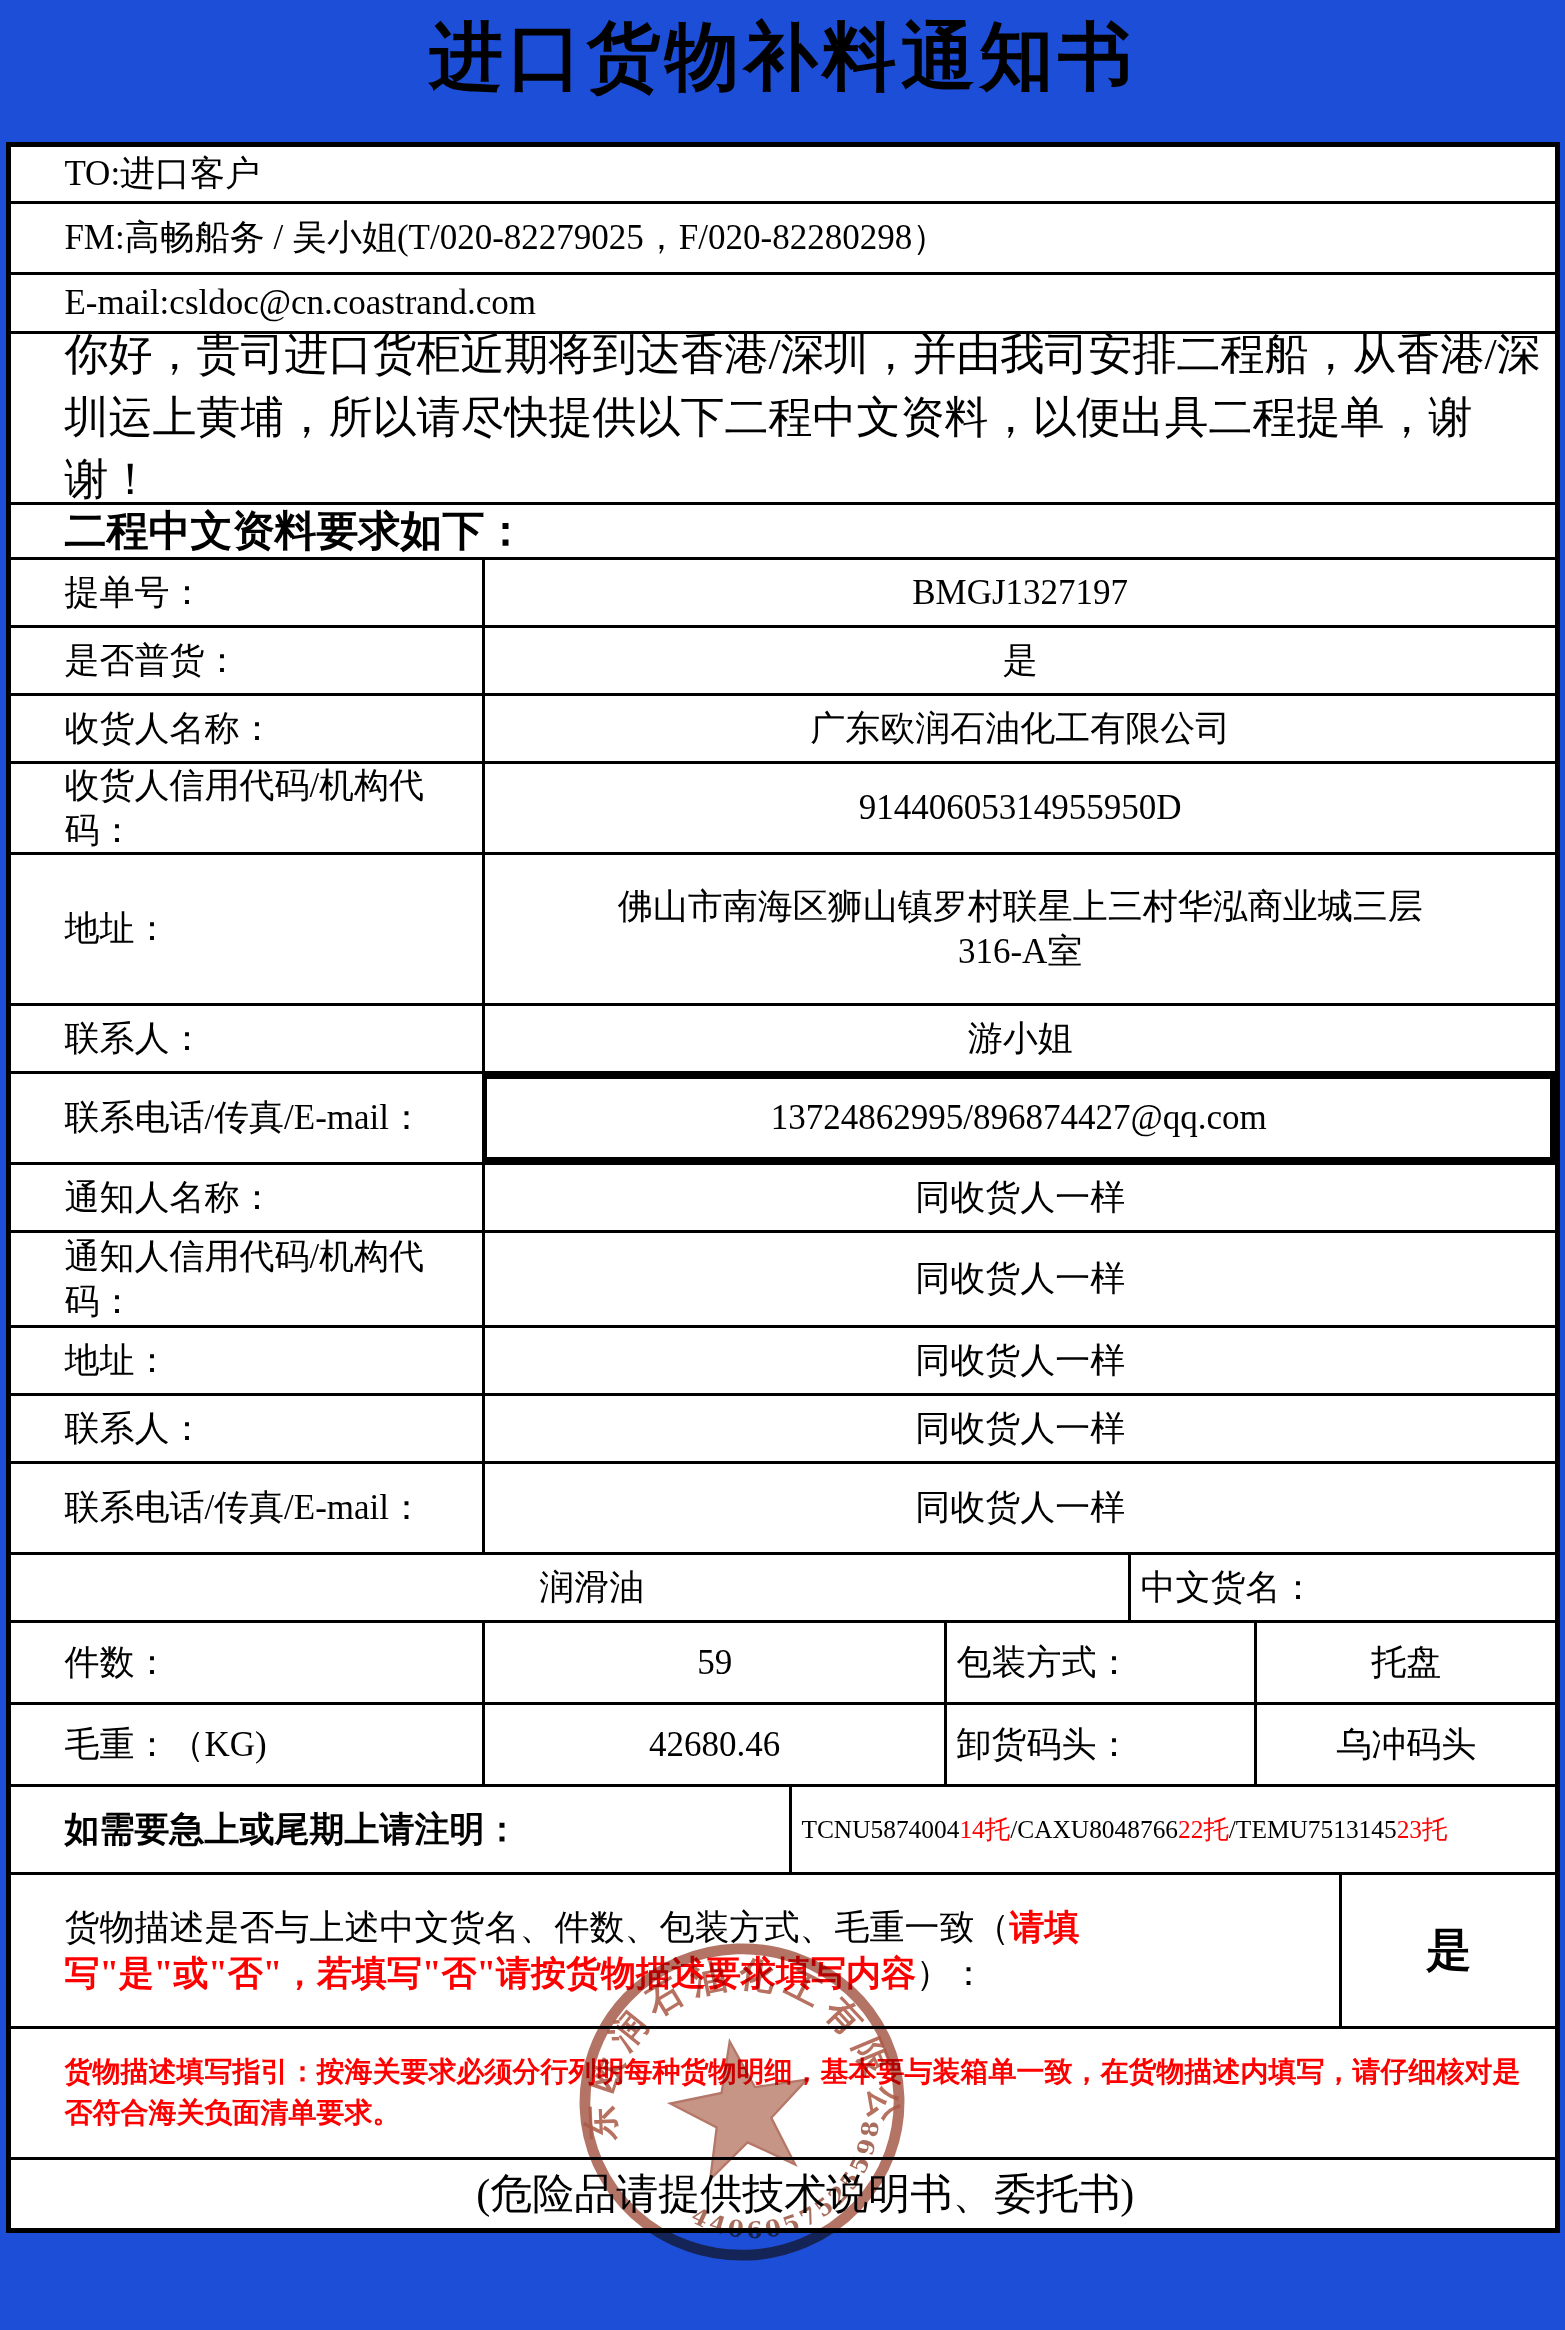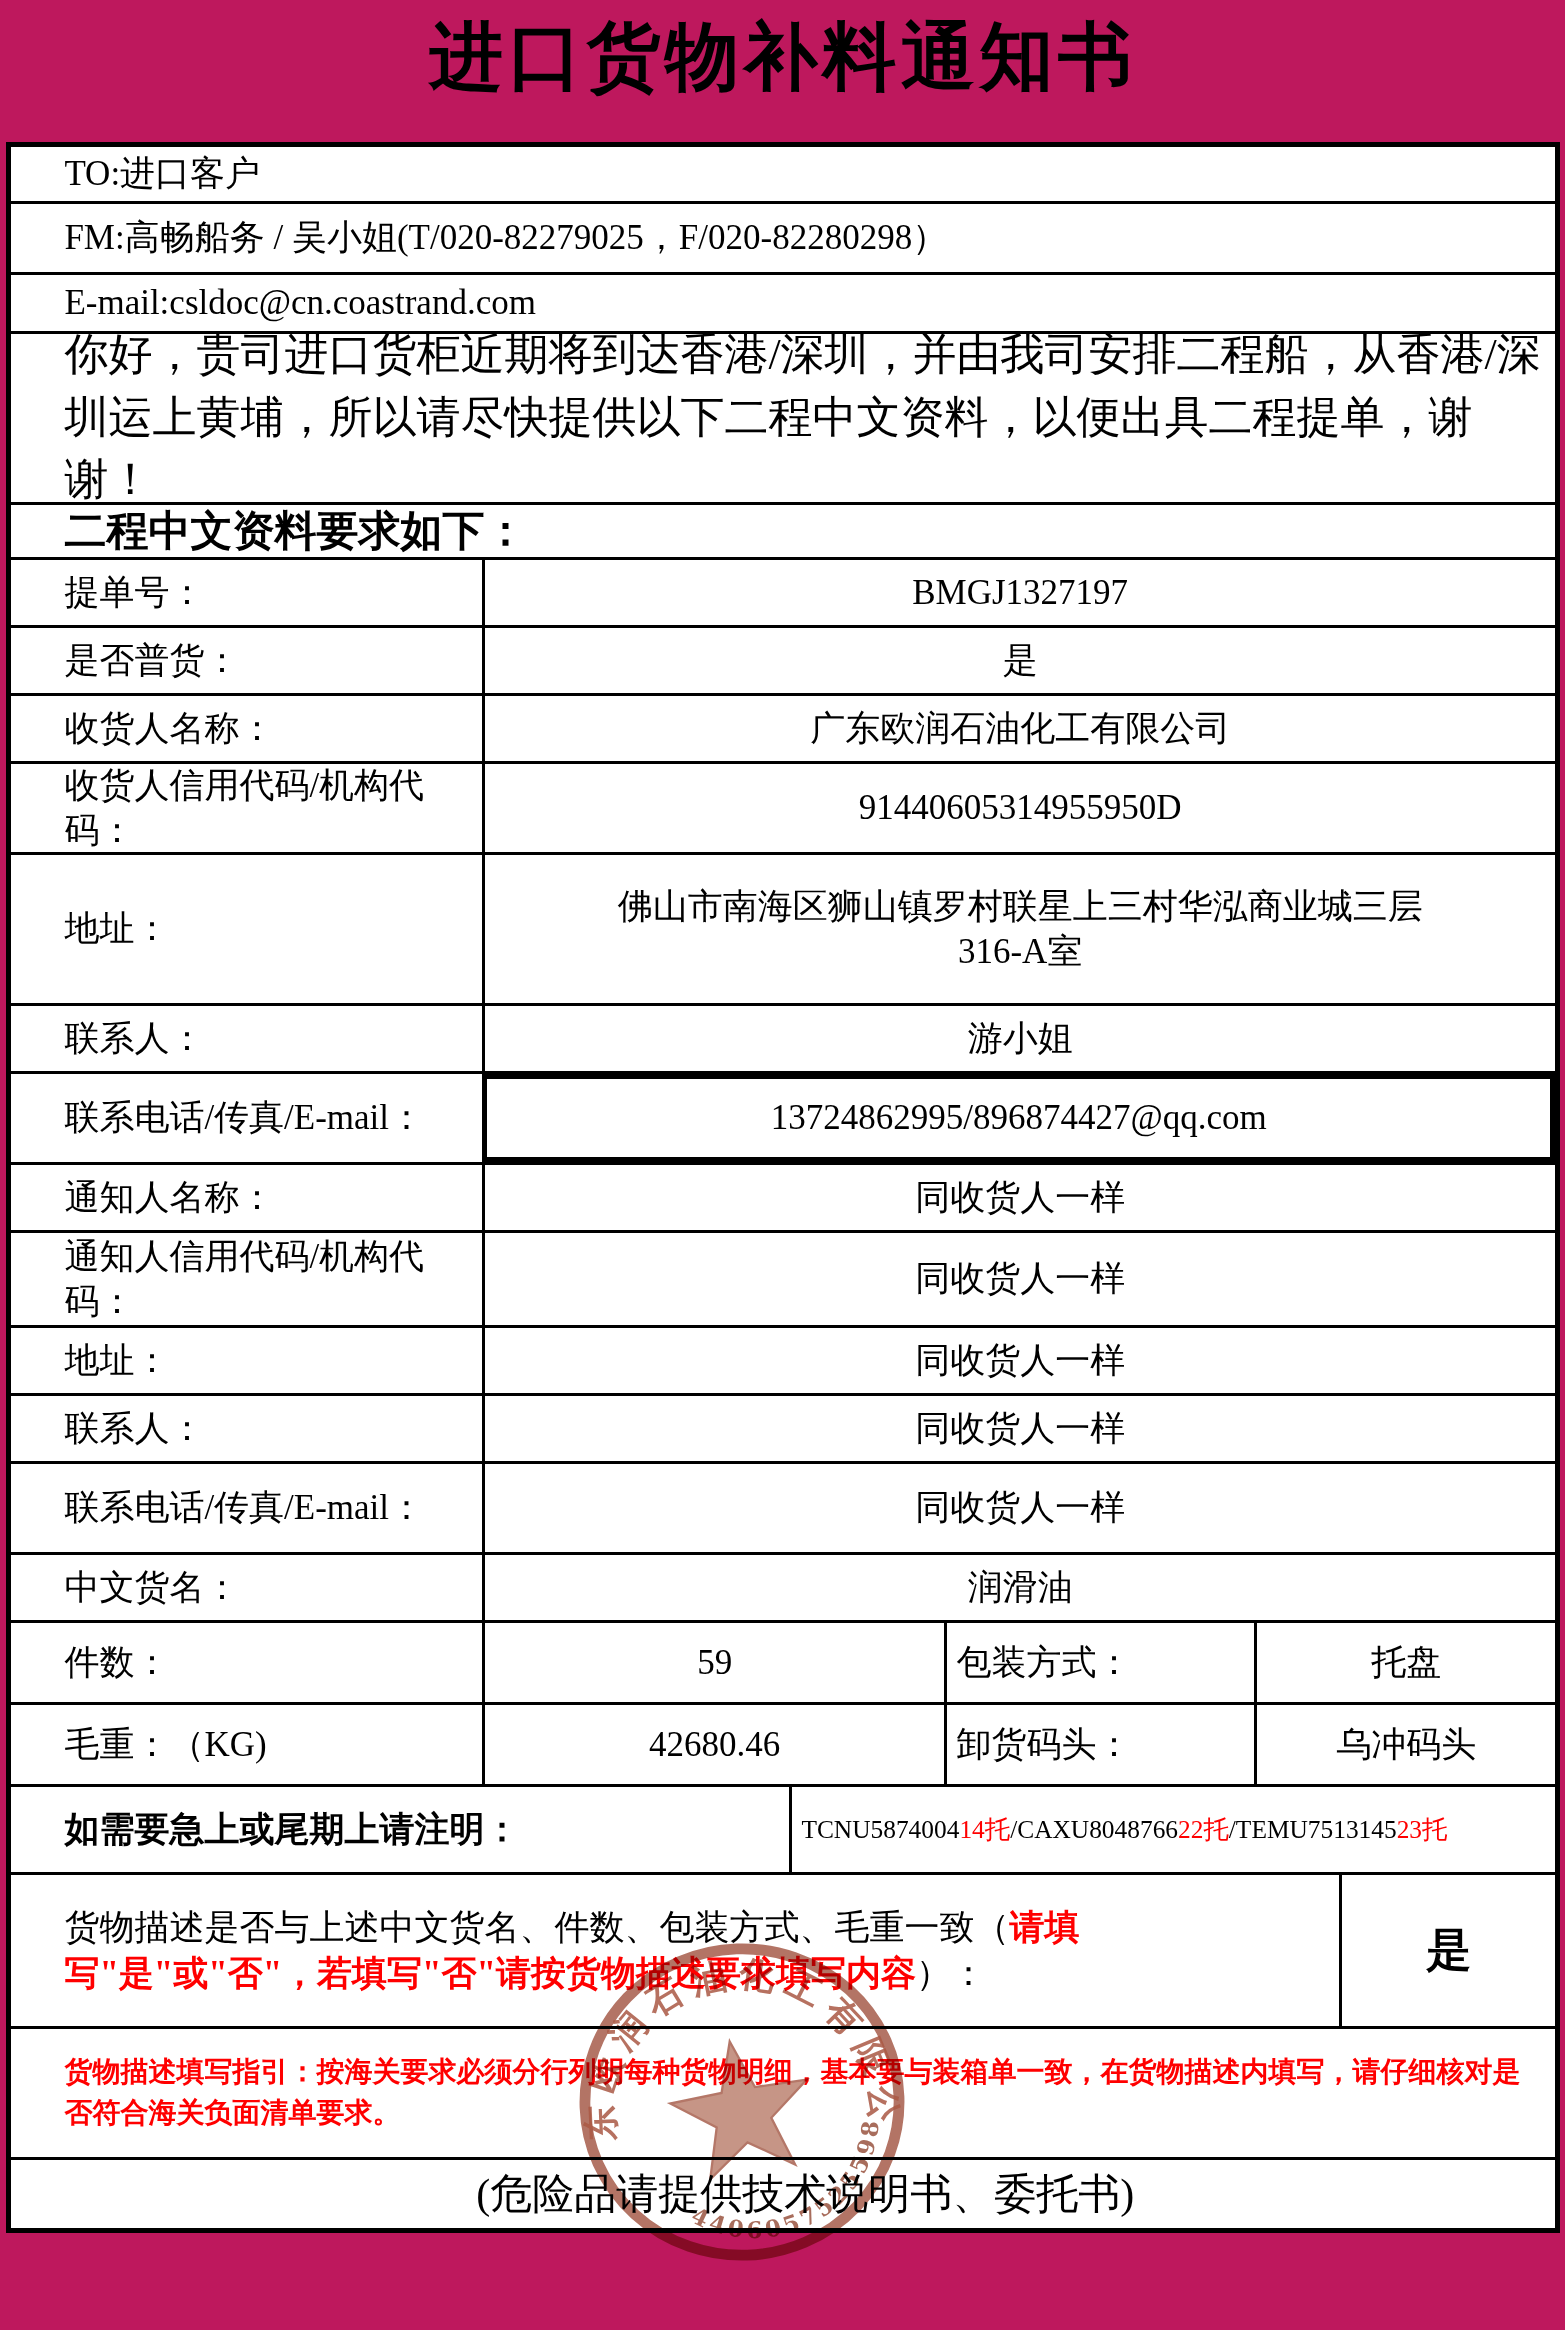--- a/index.html
+++ b/index.html
@@ -1,19 +1,19 @@
 <!DOCTYPE html>
 <html style="font-size:12.3px"><head>
 <meta charset="utf-8">
 <style>
   html,body{margin:0;padding:0;background:#fff;}
   .page{
     position:relative;
     width:1566px;height:2330px;
-    background:#be185d;color:#000;
+    background:#1d4ed8;color:#000;
     font-family:"Liberation Serif","DejaVu Serif",serif;
     overflow:hidden;
   }
   .title{
     position:absolute;top:7.7px;left:0;width:100%;
     margin:0;text-align:center;
     font-size:74px;font-weight:bold;letter-spacing:4.6px;
   }
   .doc-table{
     position:absolute;top:142px;left:6.2px;width:1554px;
@@ -141,22 +141,22 @@
       <div class="cell label">联系人：</div>
       <div class="cell value">同收货人一样</div>
     </div>
 
     <div class="row r-f11">
       <div class="cell label">联系电话/传真/E-mail：</div>
       <div class="cell value">同收货人一样</div>
     </div>
 
     <div class="row r-f">
+      <div class="cell value">润滑油</div>
       <div class="cell label">中文货名：</div>
-      <div class="cell value">润滑油</div>
     </div>
 
     <div class="row r-q">
       <div class="cell q-label1">件数：</div>
       <div class="cell q-value1">59</div>
       <div class="cell q-label2">包装方式：</div>
       <div class="cell q-value2">托盘</div>
     </div>
 
     <div class="row r-q">

